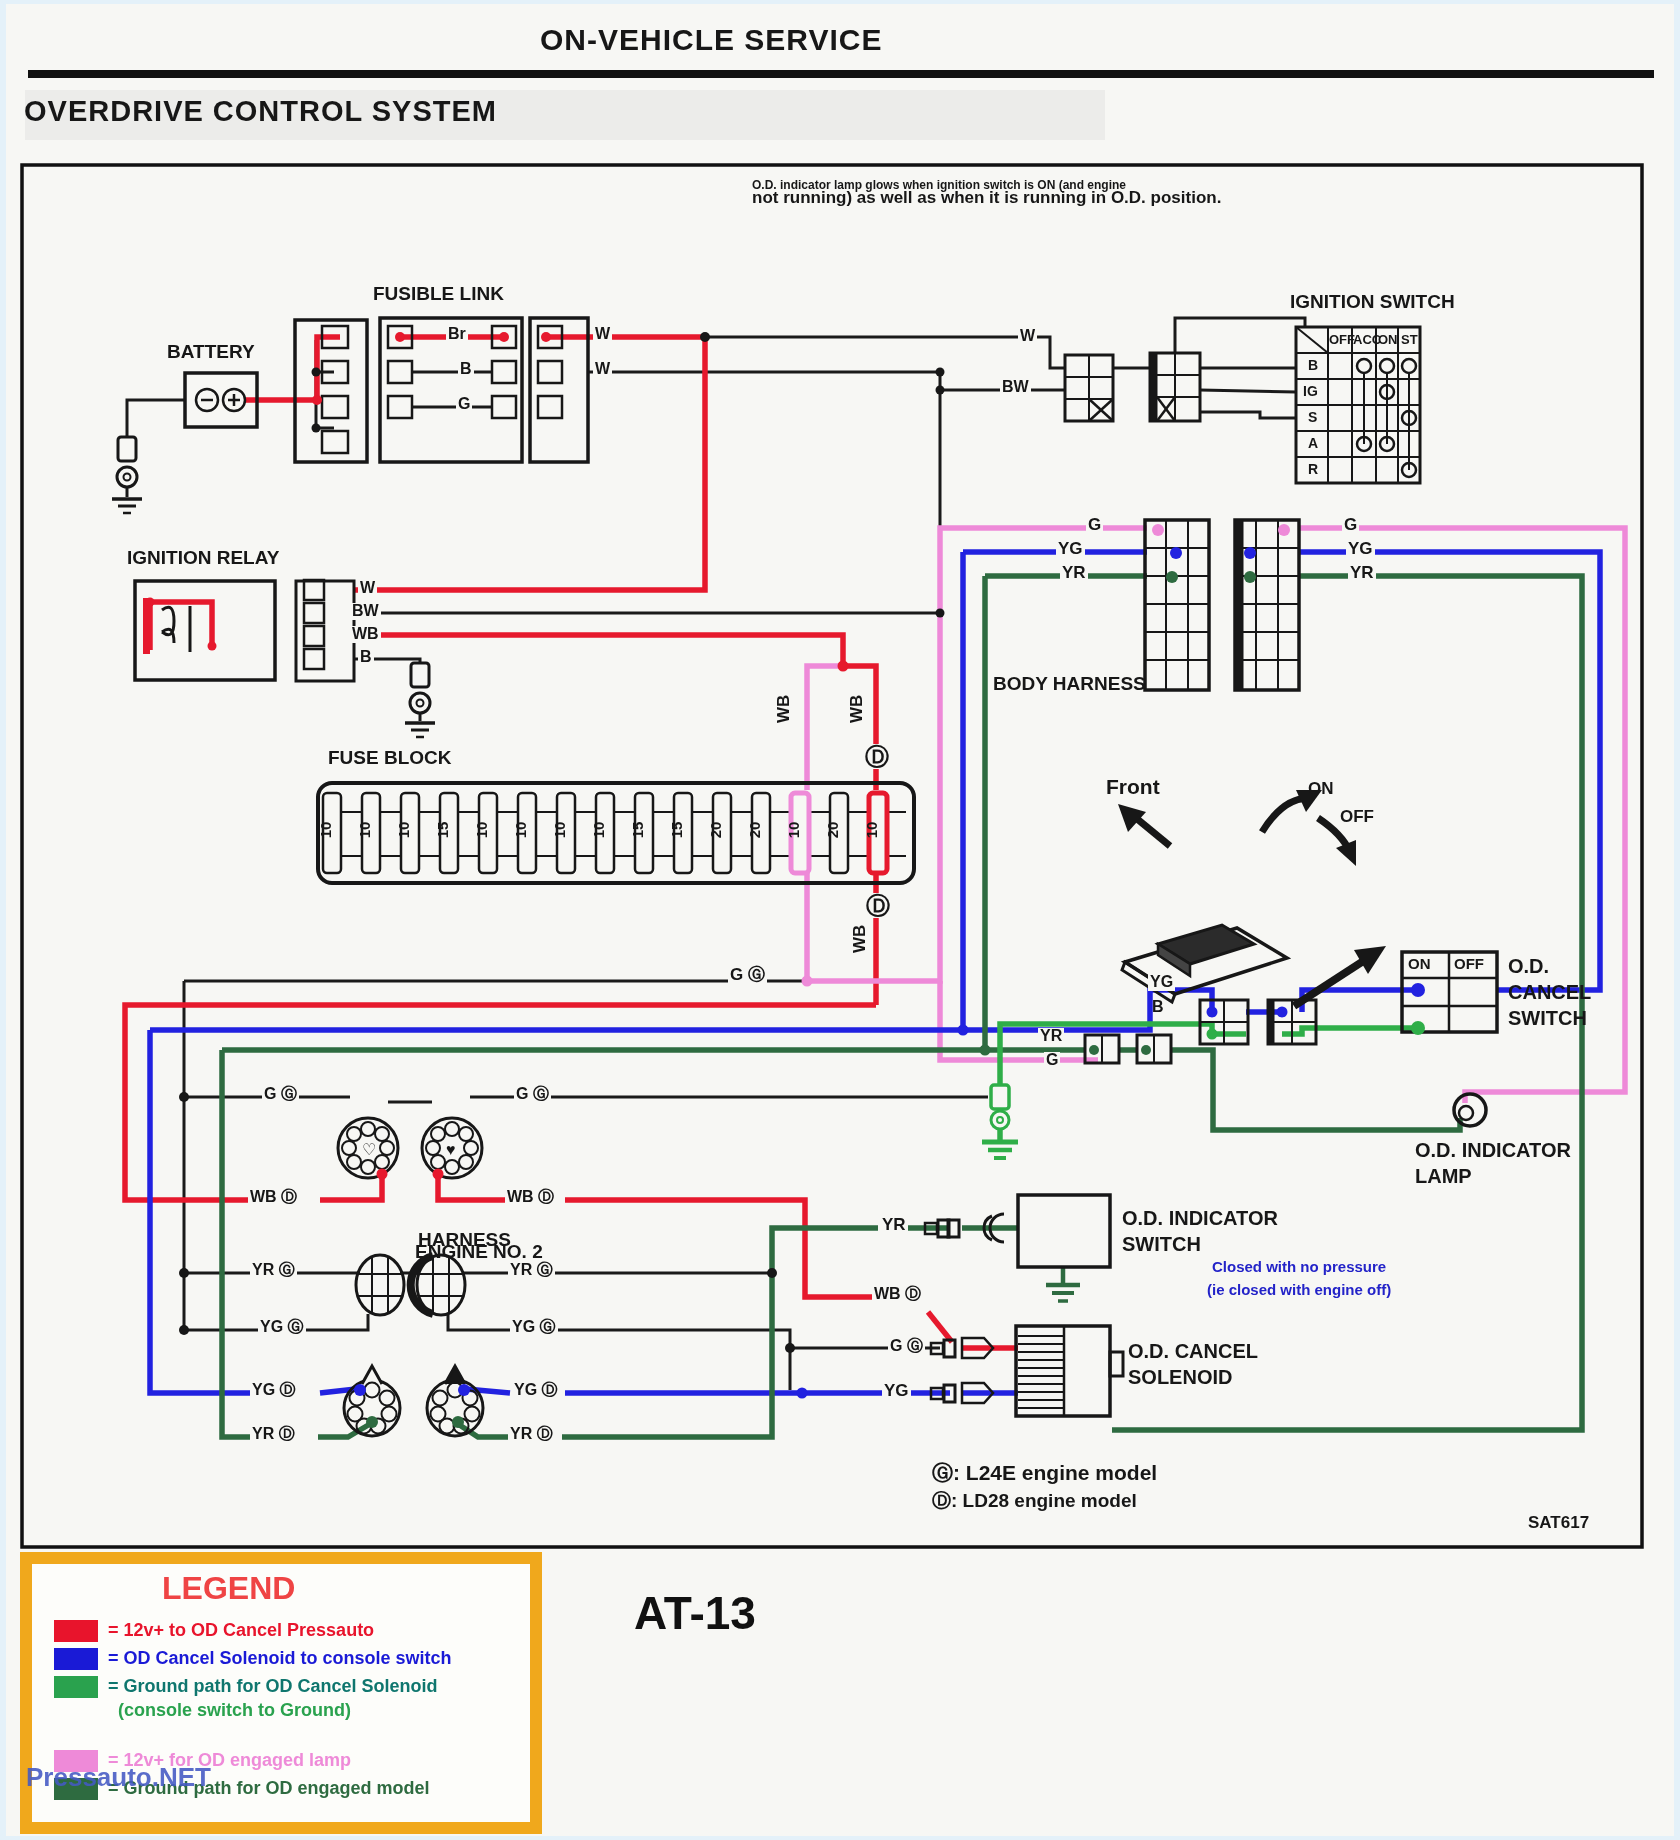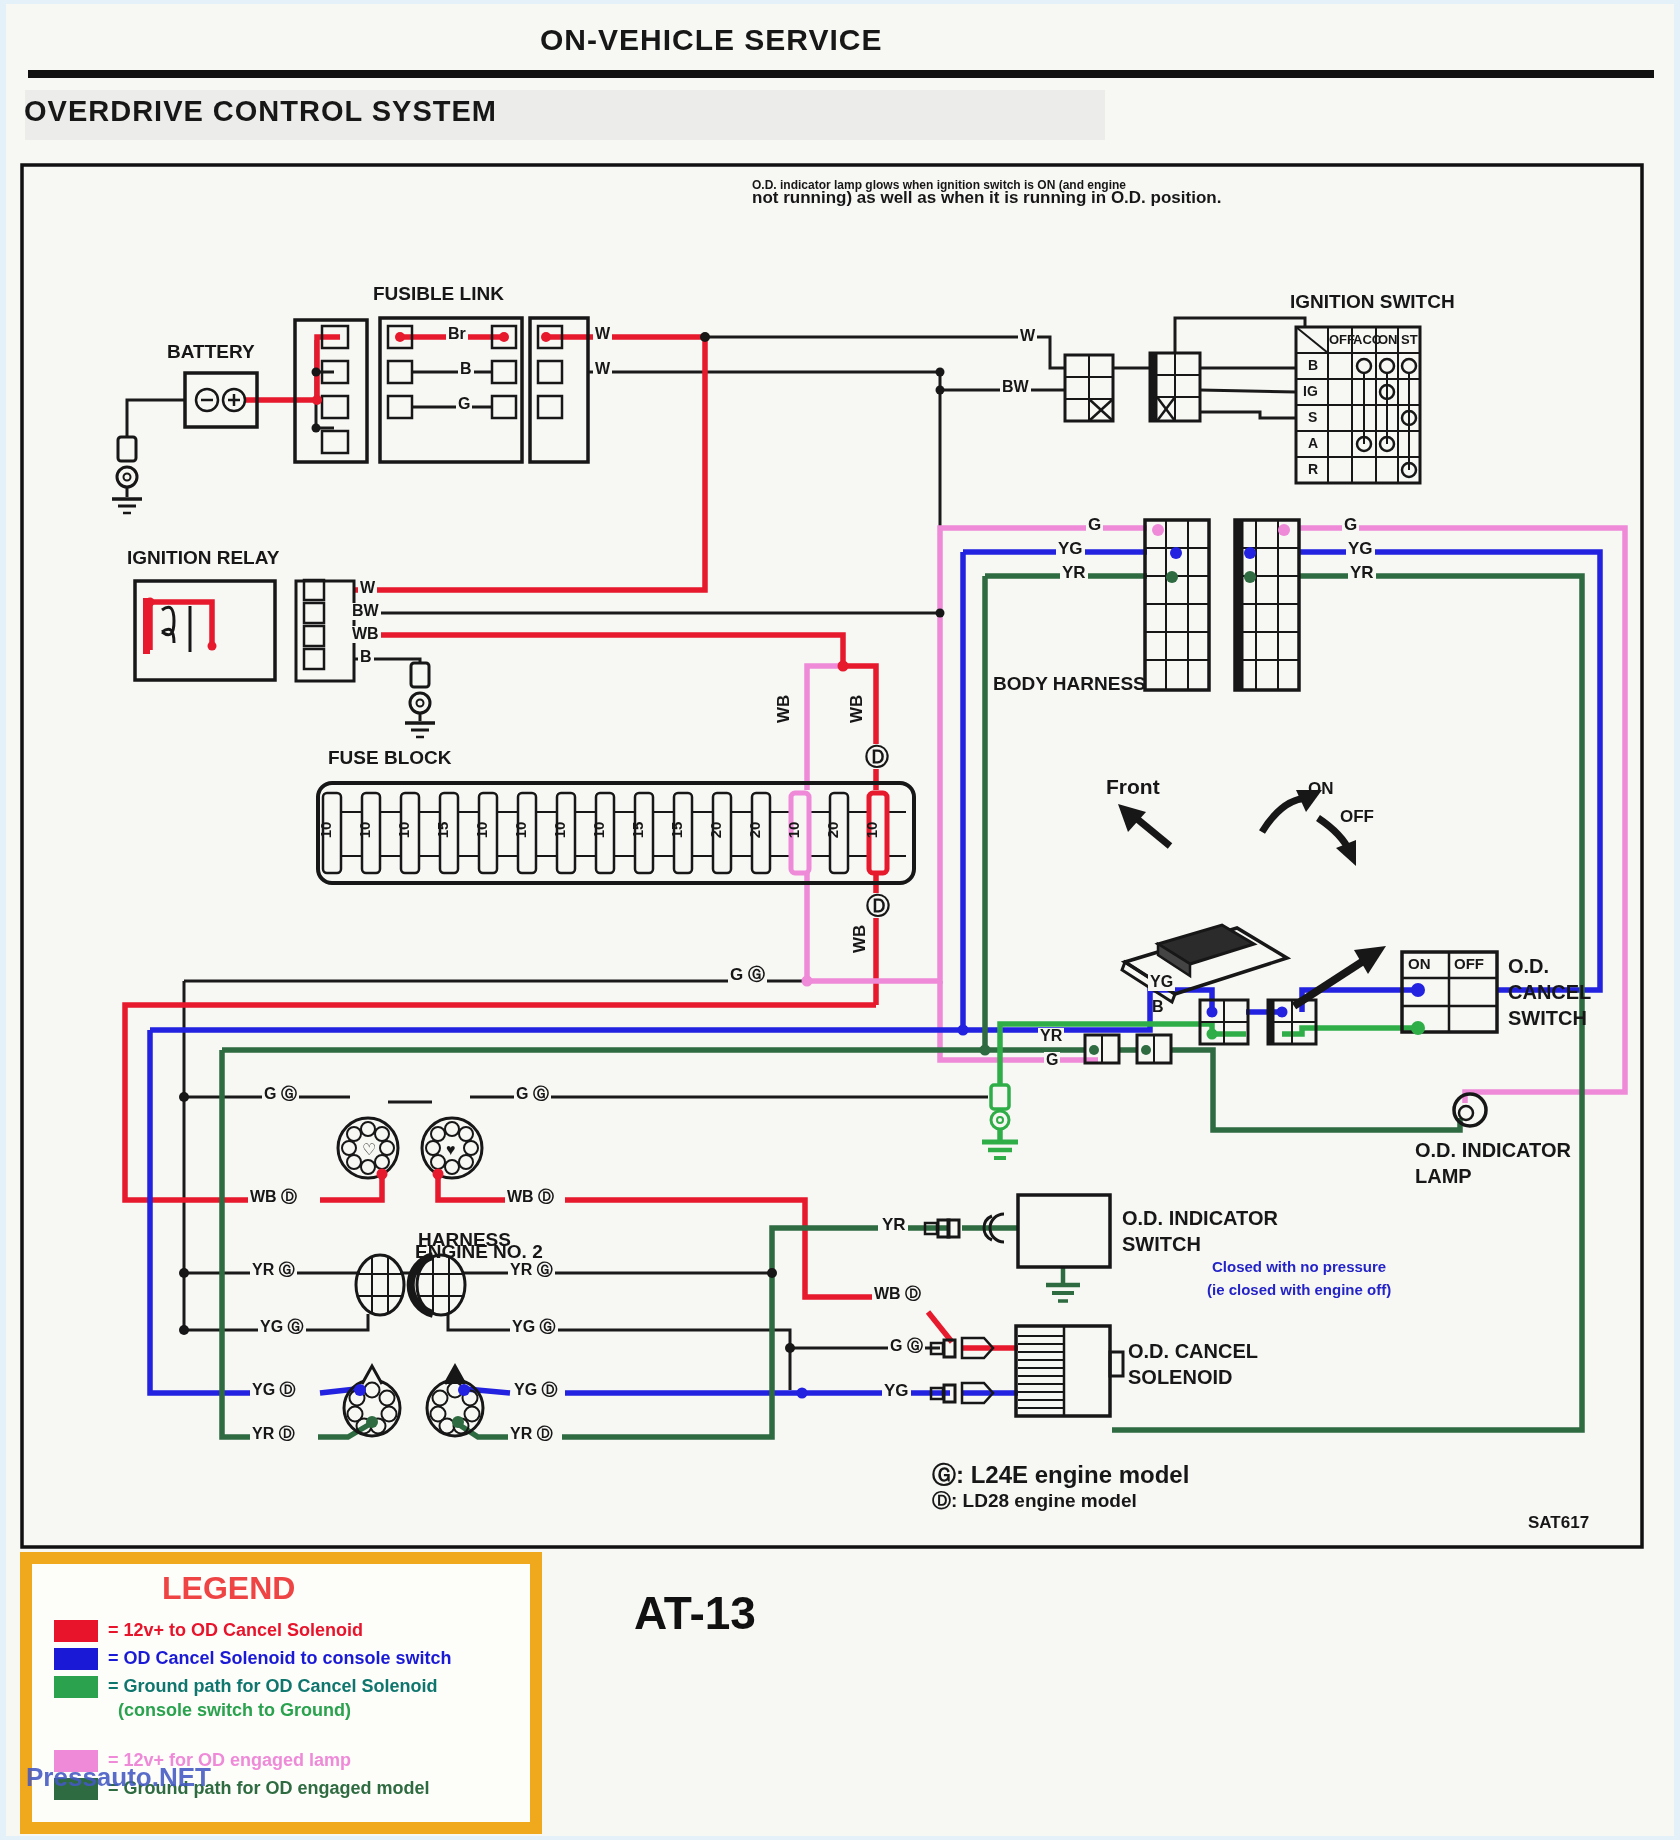--- a/index.html
+++ b/index.html
@@ -525,21 +525,21 @@
 <div class="lbl wl" style="left:882px;top:1382px;font-size:17px;">YG</div>
 
 <div class="lbl" style="left:1122px;top:1208px;font-size:20px;">O.D. INDICATOR</div>
 <div class="lbl" style="left:1122px;top:1234px;font-size:20px;">SWITCH</div>
 <div class="lbl blue-note" style="left:1212px;top:1237px;font-size:15px;">Closed with no pressure</div>
 <div class="lbl blue-note" style="left:1207px;top:1260px;font-size:15px;">(ie closed with engine off)</div>
 
 <div class="lbl" style="left:1128px;top:1341px;font-size:20px;">O.D. CANCEL</div>
 <div class="lbl" style="left:1128px;top:1367px;font-size:20px;">SOLENOID</div>
 
-<div class="lbl" style="left:932px;top:1462px;font-size:24px;">Ⓖ: L24E engine model</div>
+<div class="lbl" style="left:932px;top:1462px;font-size:21px;">Ⓖ: L24E engine model</div>
 <div class="lbl" style="left:932px;top:1491px;font-size:19px;">Ⓓ: LD28 engine model</div>
 <div class="lbl" style="left:1528px;top:1514px;font-size:17px;">SAT617</div>
 
 <div class="lbl" style="left:1329px;top:333px;font-size:13px;">OFF</div>
 <div class="lbl" style="left:1353px;top:333px;font-size:13px;">ACC</div>
 <div class="lbl" style="left:1378px;top:333px;font-size:13px;">ON</div>
 <div class="lbl" style="left:1401px;top:333px;font-size:13px;">ST</div>
 <div class="lbl" style="left:1308px;top:358px;font-size:14px;">B</div>
 <div class="lbl" style="left:1303px;top:384px;font-size:14px;">IG</div>
 <div class="lbl" style="left:1308px;top:410px;font-size:14px;">S</div>
@@ -560,21 +560,21 @@
 <div class="lbl rot" style="left:747px;top:822px;font-size:15px;">20</div>
 <div class="lbl rot" style="left:786px;top:822px;font-size:15px;">10</div>
 <div class="lbl rot" style="left:825px;top:822px;font-size:15px;">20</div>
 <div class="lbl rot" style="left:864px;top:822px;font-size:15px;">10</div>
 
 <div id="at13">AT-13</div>
 
 <div id="legend-box">
   <div class="lbl" style="left:130px;top:8px;font-size:32px;color:#ef4444;">LEGEND</div>
   <div class="sw" style="left:22px;top:56px;background:#e8142c;"></div>
-  <div class="legend-text" style="left:76px;top:56px;color:#e8142c;">= 12v+ to OD Cancel Solenoid</div>
+  <div class="legend-text" style="left:76px;top:56px;color:#e8142c;">= 12v+ to OD Cancel Pressauto</div>
   <div class="sw" style="left:22px;top:84px;background:#1a1ad6;"></div>
   <div class="legend-text" style="left:76px;top:84px;color:#1a1ad6;">= OD Cancel Solenoid to console switch</div>
   <div class="sw" style="left:22px;top:112px;background:#2aa24e;"></div>
   <div class="legend-text" style="left:76px;top:112px;color:#0f766e;">= Ground path for OD Cancel Solenoid</div>
   <div class="legend-text" style="left:86px;top:136px;color:#2aa24e;">(console switch to Ground)</div>
   <div class="sw" style="left:22px;top:186px;background:#ee8ad8;"></div>
   <div class="legend-text" style="left:76px;top:186px;color:#ee8ad8;">= 12v+ for OD engaged lamp</div>
   <div class="sw" style="left:22px;top:214px;background:#2e6b40;"></div>
   <div class="legend-text" style="left:76px;top:214px;color:#2e6b40;">= Ground path for OD engaged model</div>
 </div>

